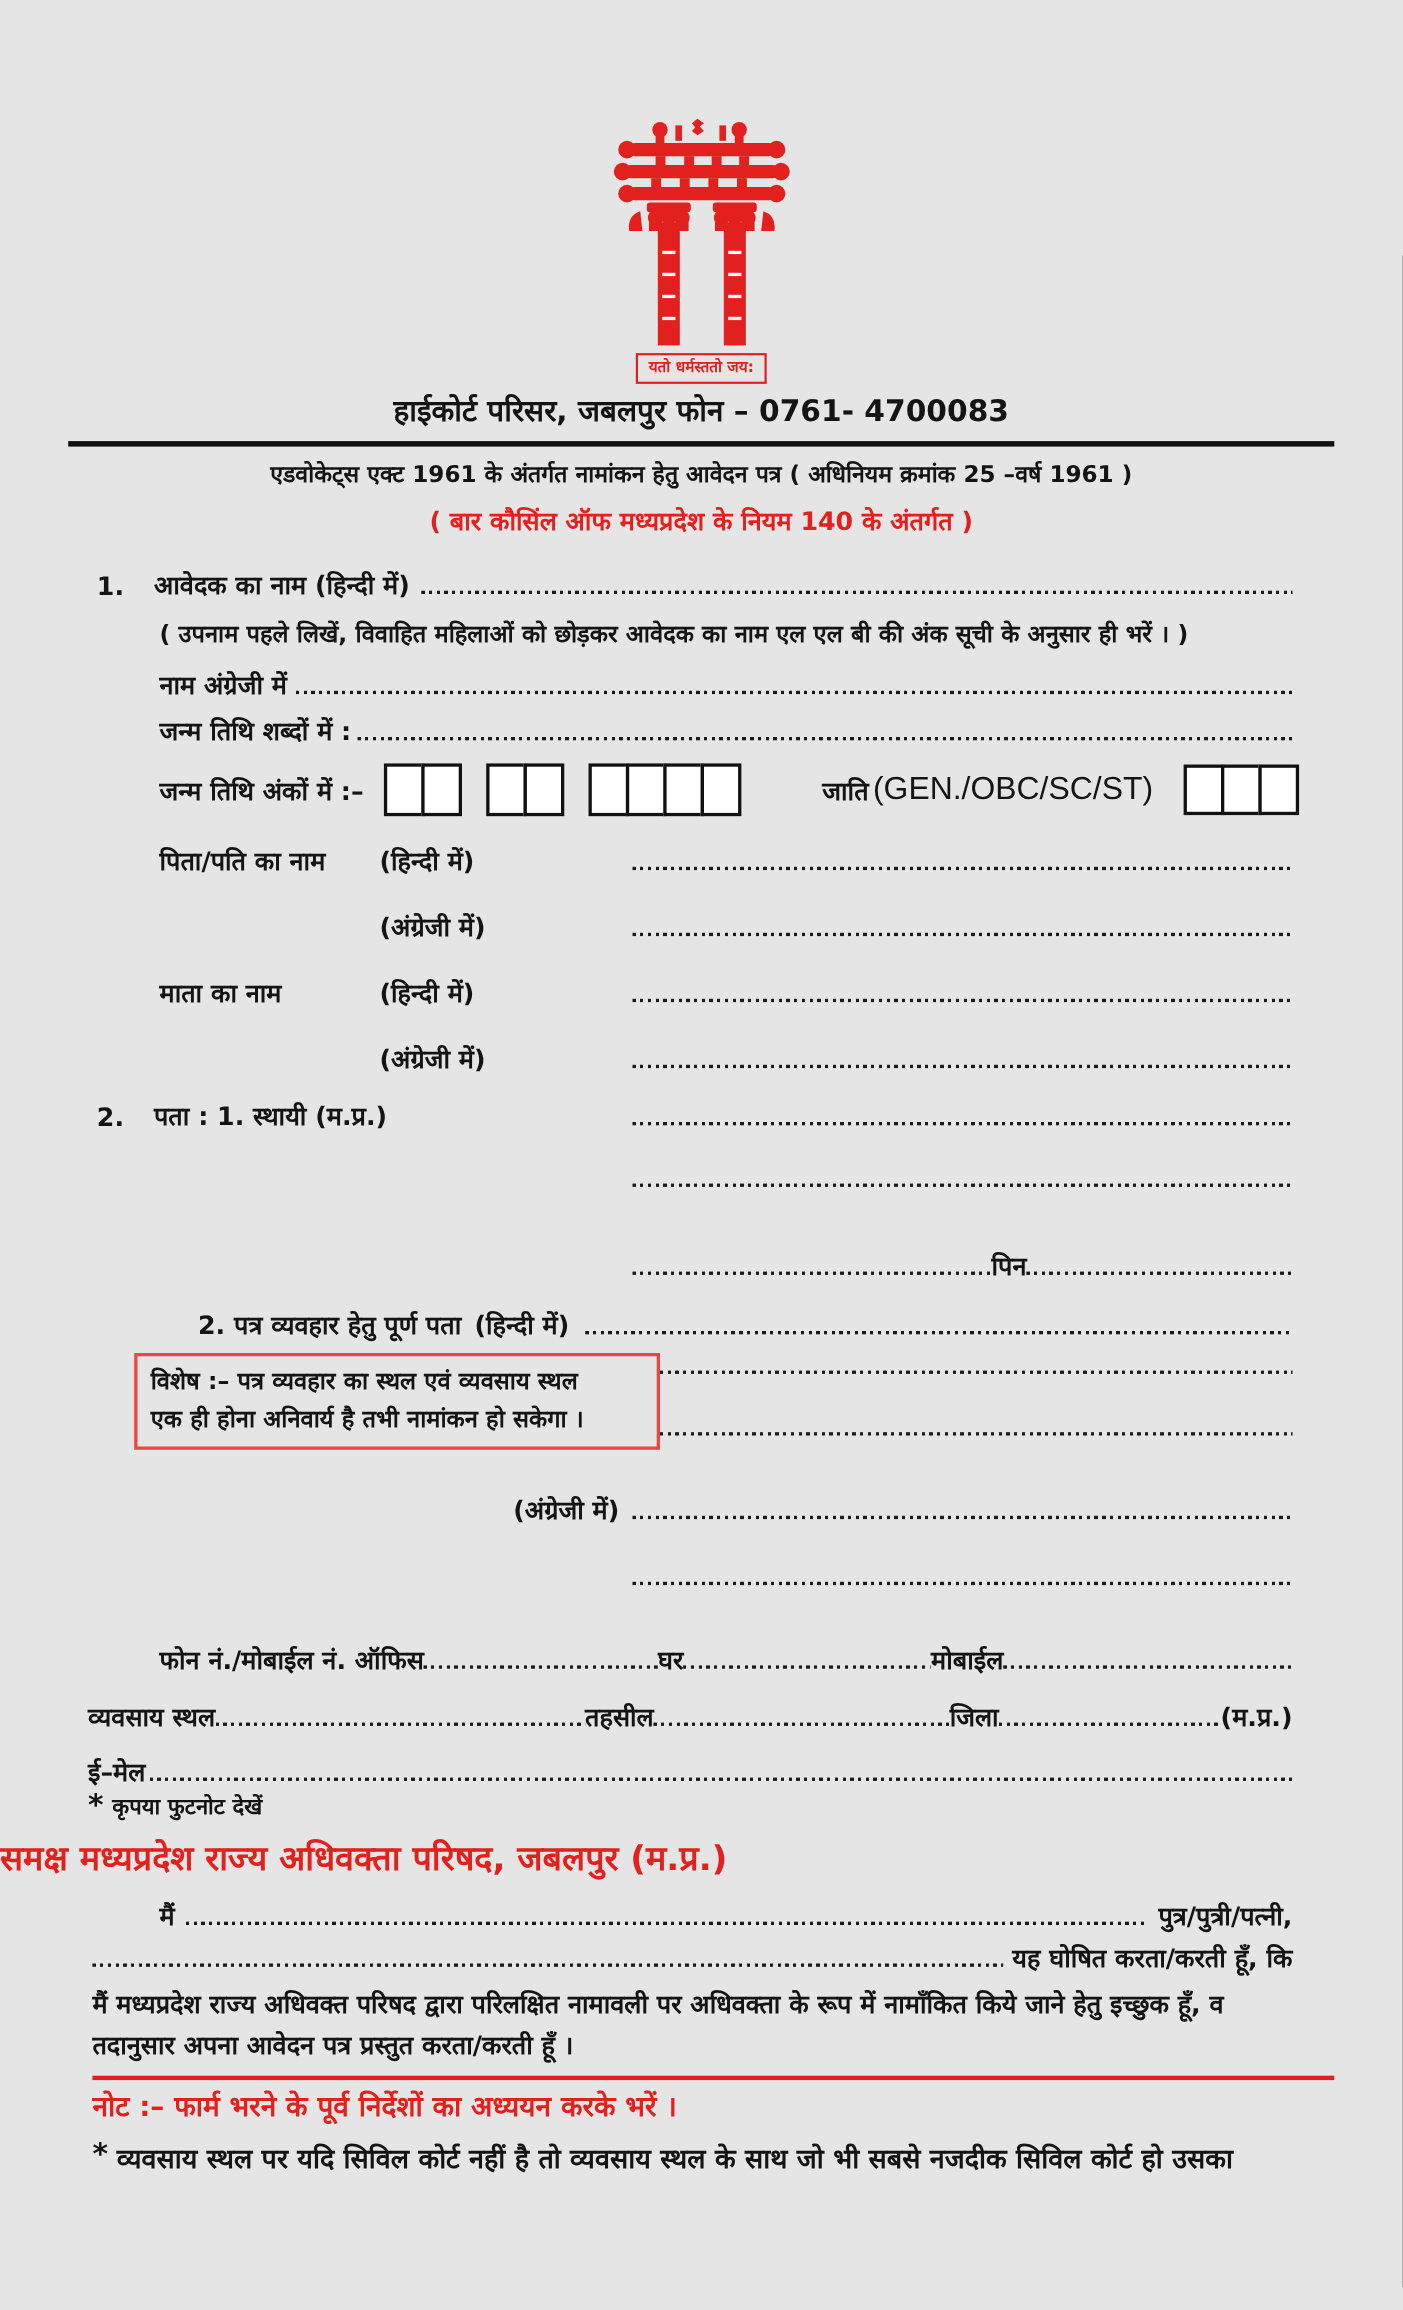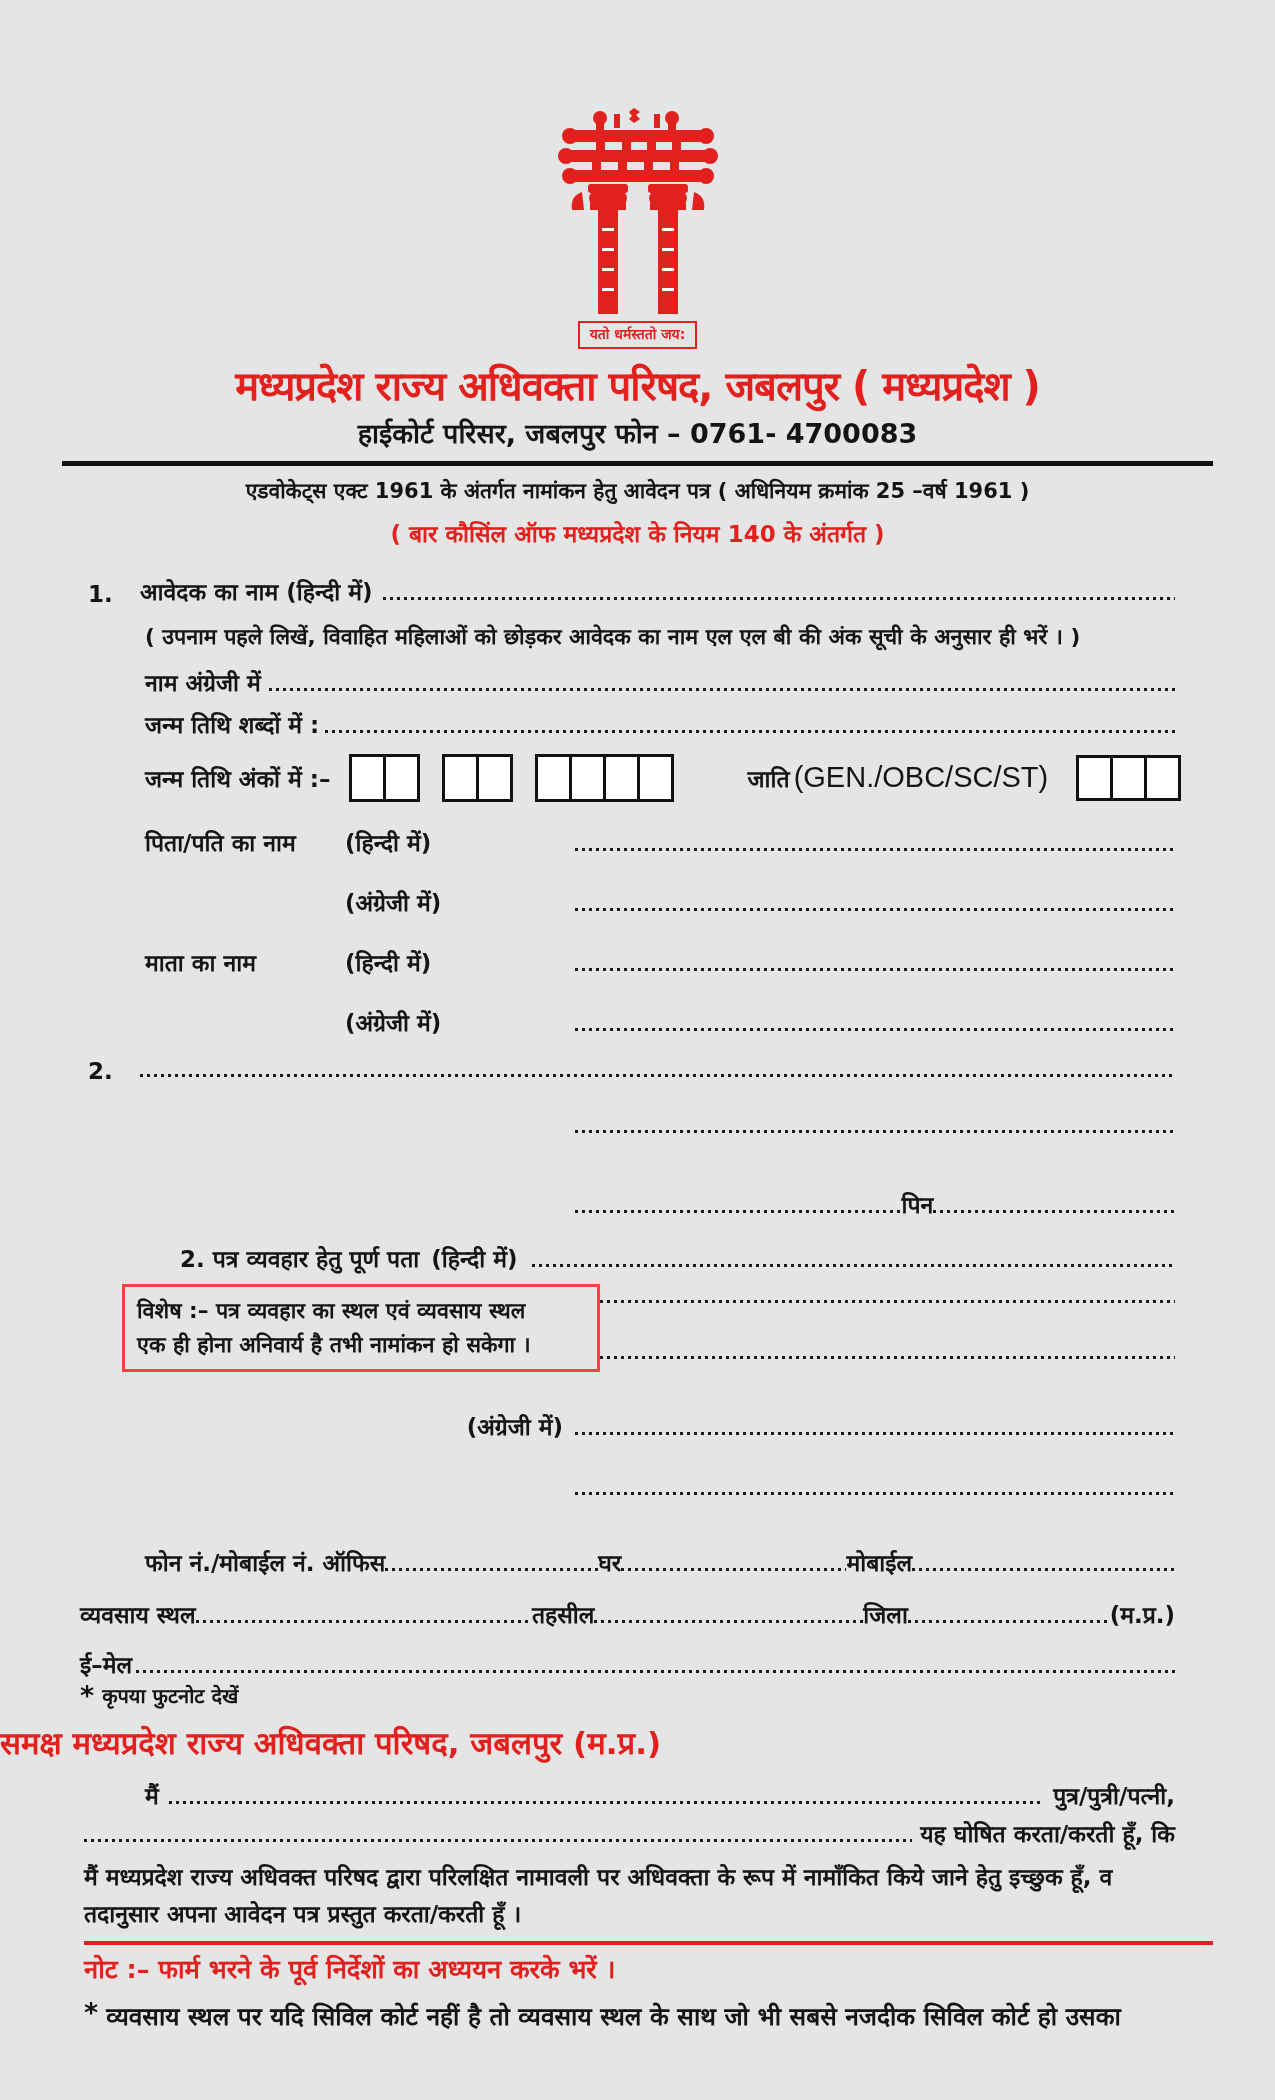--- a/index.html
+++ b/index.html
@@ -120,21 +120,20 @@
           <rect x="114" y="122" width="12" height="3"></rect>
             <rect x="114" y="142" width="12" height="3"></rect>
           <rect x="114" y="162" width="12" height="3"></rect>
             <rect x="114" y="182" width="12" height="3"></rect>
         </g>
       </g>
     </svg>
     <div class="motto-box">यतो धर्मस्ततो जय:</div>
   </div>
 
-  <h1 class="org-title">मध्यप्रदेश राज्य अधिवक्ता परिषद, जबलपुर ( मध्यप्रदेश )</h1>
   <div class="org-subtitle">हाईकोर्ट परिसर, जबलपुर फोन –  0761- 4700083</div>
   <div class="black-rule"></div>
   <div class="act-line">एडवोकेट्स एक्ट 1961 के अंतर्गत नामांकन हेतु आवेदन पत्र ( अधिनियम क्रमांक 25 –वर्ष 1961 )</div>
   <div class="council-line red">( बार कौसिंल ऑफ मध्यप्रदेश के नियम 140 के अंतर्गत )</div>
 
   <div class="form">
 
     <div class="row" style="margin-top:26px;">
       <span class="num">1.</span>
       <span class="lbl">आवेदक का नाम (हिन्दी में)</span>
@@ -194,20 +193,21 @@
       <span class="dots"></span>
     </div>
     <div class="row indent145" style="margin-top:28px;">
       <span class="name-col"></span>
       <span class="paren-col">(अंग्रेजी में)</span>
       <span class="dots"></span>
     </div>
 
     <div class="row" style="margin-top:20px;">
       <span class="num">2.</span>
+      <span class="lbl" style="width:435px;">पता : 1. स्थायी (म.प्र.)</span>
       <span class="dots"></span>
     </div>
     <div class="row" style="margin-top:46px;padding-left:487px;">
       <span class="dots"></span>
     </div>
     <div class="row" style="margin-top:48px;padding-left:487px;">
       <span class="dots" style="flex:1.35;"></span>
       <span class="lbl">पिन</span>
       <span class="dots"></span>
     </div>

